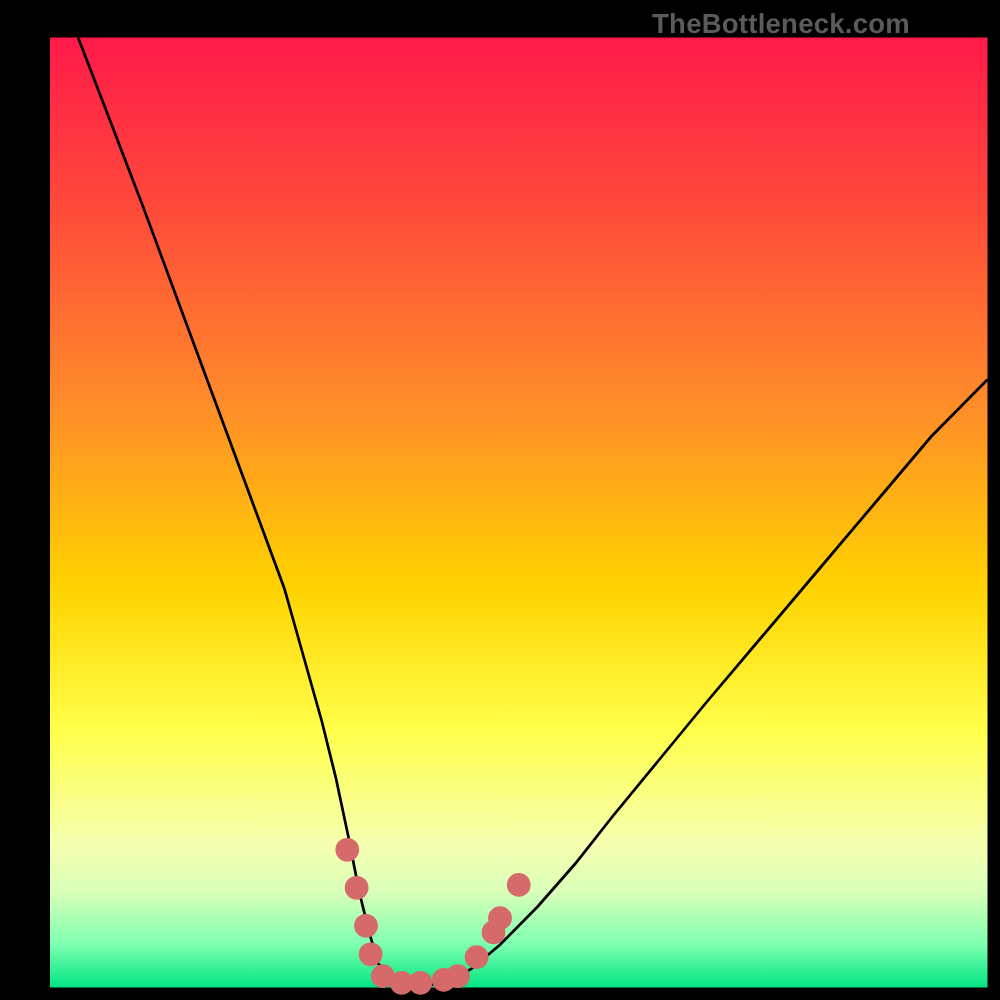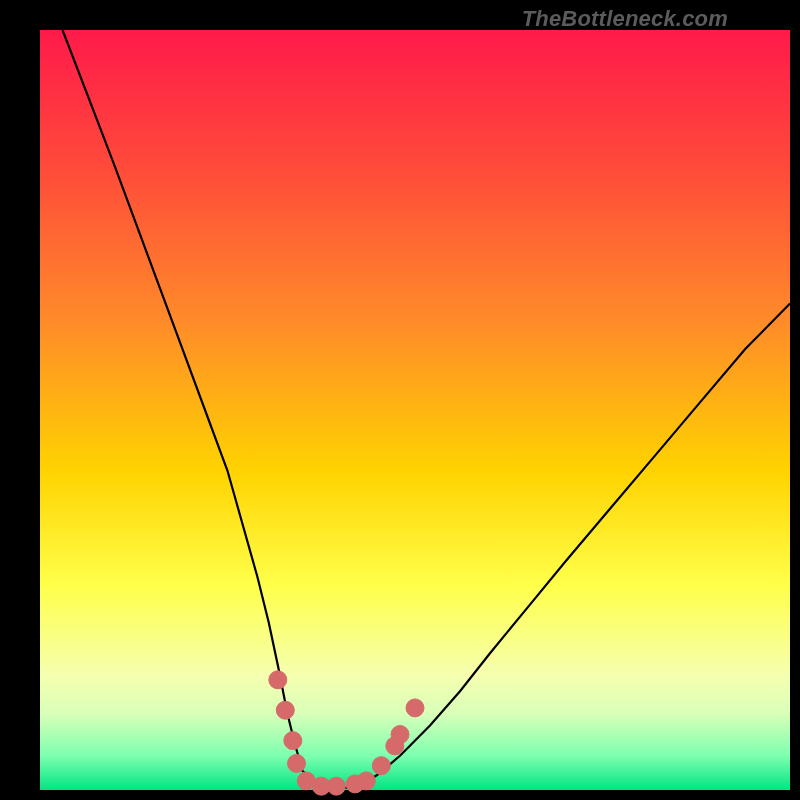--- a/index.html
+++ b/index.html
@@ -10,21 +10,20 @@
     background: #000;
     overflow: hidden;
   }
   .frame {
     position: absolute;
     left: 0;
     top: 0;
     width: 740px;
     height: 800px;
     background: #000;
-    font-style: italic;
   }
   .watermark {
     position: absolute;
     top: 6px;
     right: 12px;
     font-family: Arial, Helvetica, sans-serif;
     font-size: 22px;
     color: #5b5b5b;
     font-weight: 600;
     letter-spacing: 0.2px;

